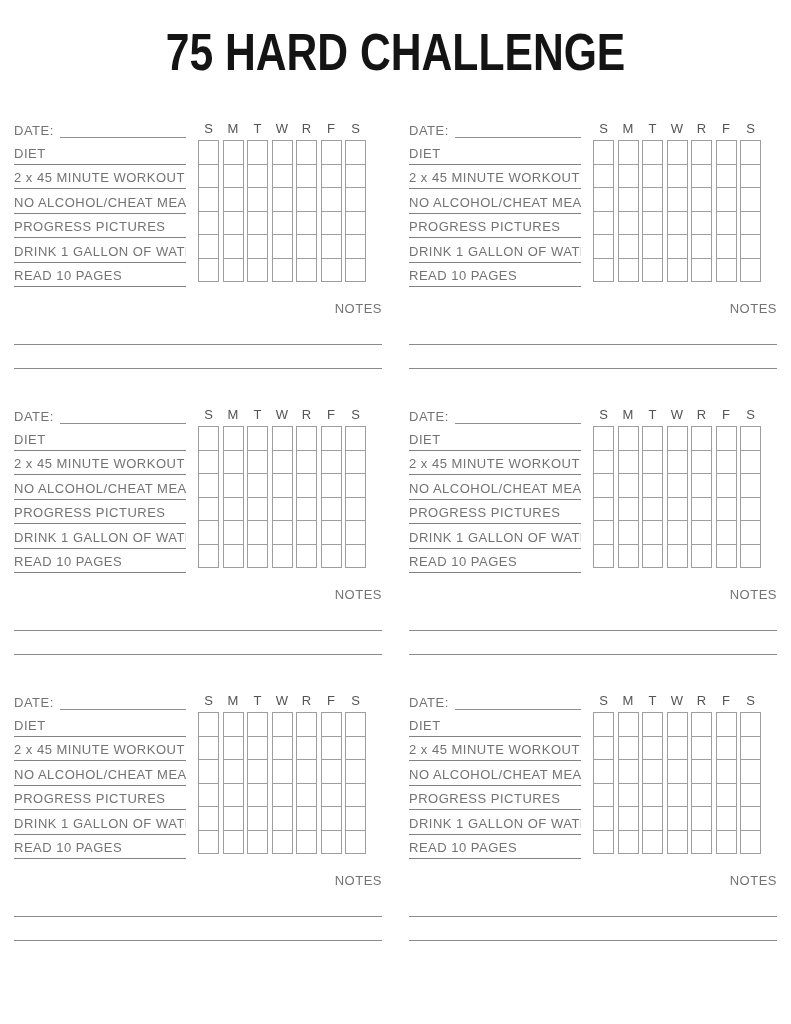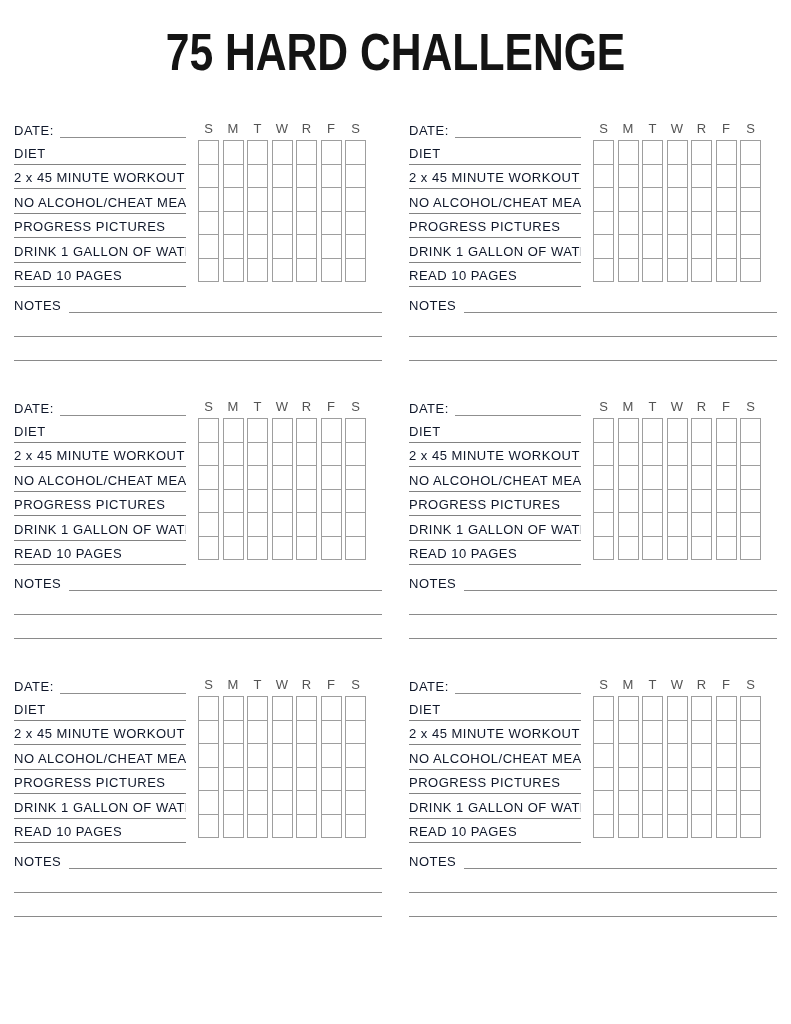--- a/index.html
+++ b/index.html
@@ -34,21 +34,21 @@
   }
 
   .block { width:368px; }
   .block-top { display:flex; }
 
   .tasks-col { width:172px; flex:none; }
   .grid-col  { margin-left:12px; flex:none; }
 
   .label {
     font-size:13px;
-    color:#0f172a;
+    color:#737373;
     letter-spacing:0.5px;
   }
 
   .date-row {
     height:24px;
     display:flex;
     align-items:flex-end;
     padding-bottom:2px;
   }
   .date-line {
@@ -84,24 +84,25 @@
   .check-grid { display:flex; gap:3.5px; }
   .check-col  { display:flex; flex-direction:column; }
   .check-box  {
     width:21px; height:24.5px;
     border:1px solid #9e9e9e;
     background:#ffffff;
   }
   .check-box + .check-box { margin-top:-1px; }
 
   .notes-row {
-    margin-top:6px;
+    margin-top:14px;
     height:20px;
     display:flex;
     align-items:flex-end;
+    flex-direction:column;
   }
   .notes-line {
     flex:1;
     margin-left:8px;
     border-bottom:1.5px solid #8a8a8a;
     height:1px;
   }
   .extra-line {
     margin-top:23px;
     border-bottom:1.5px solid #8a8a8a;

